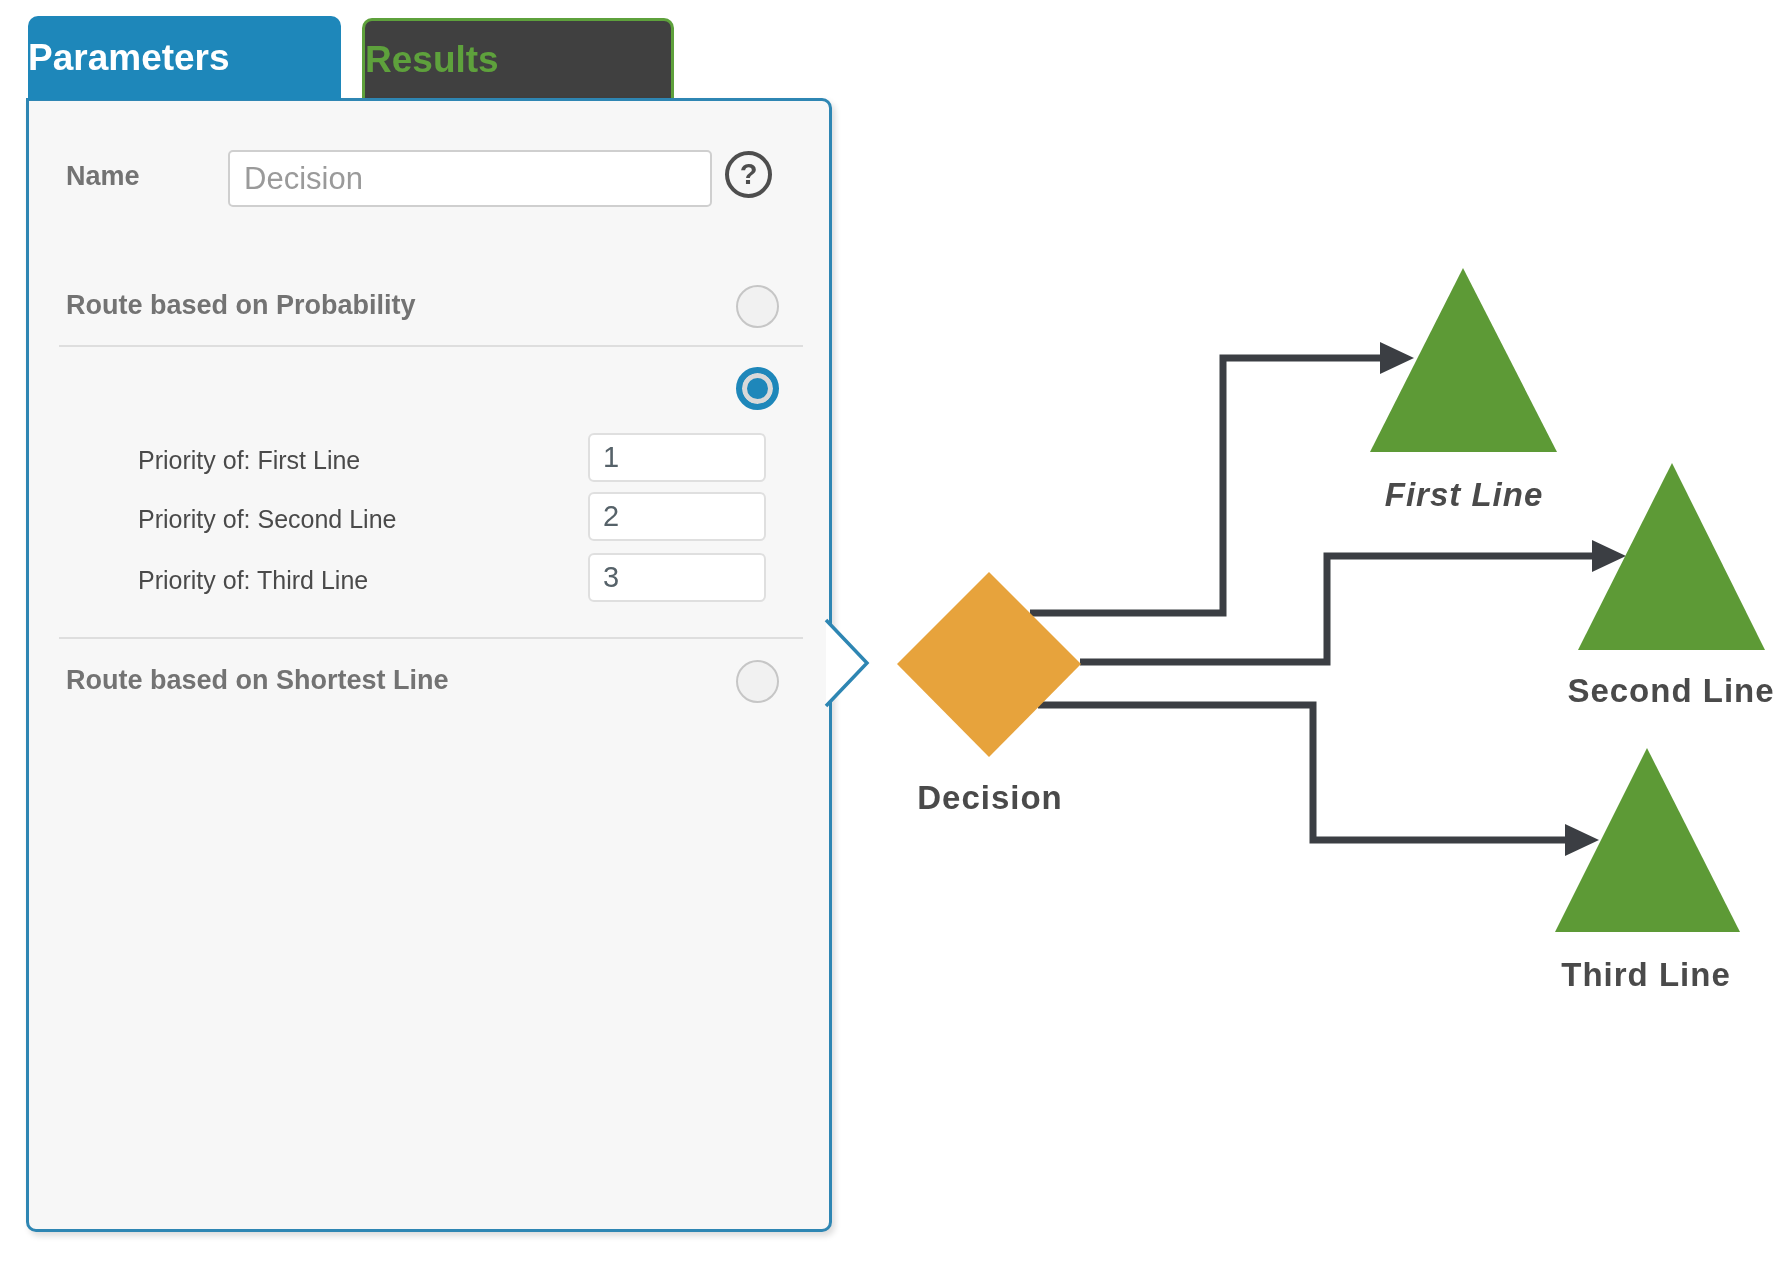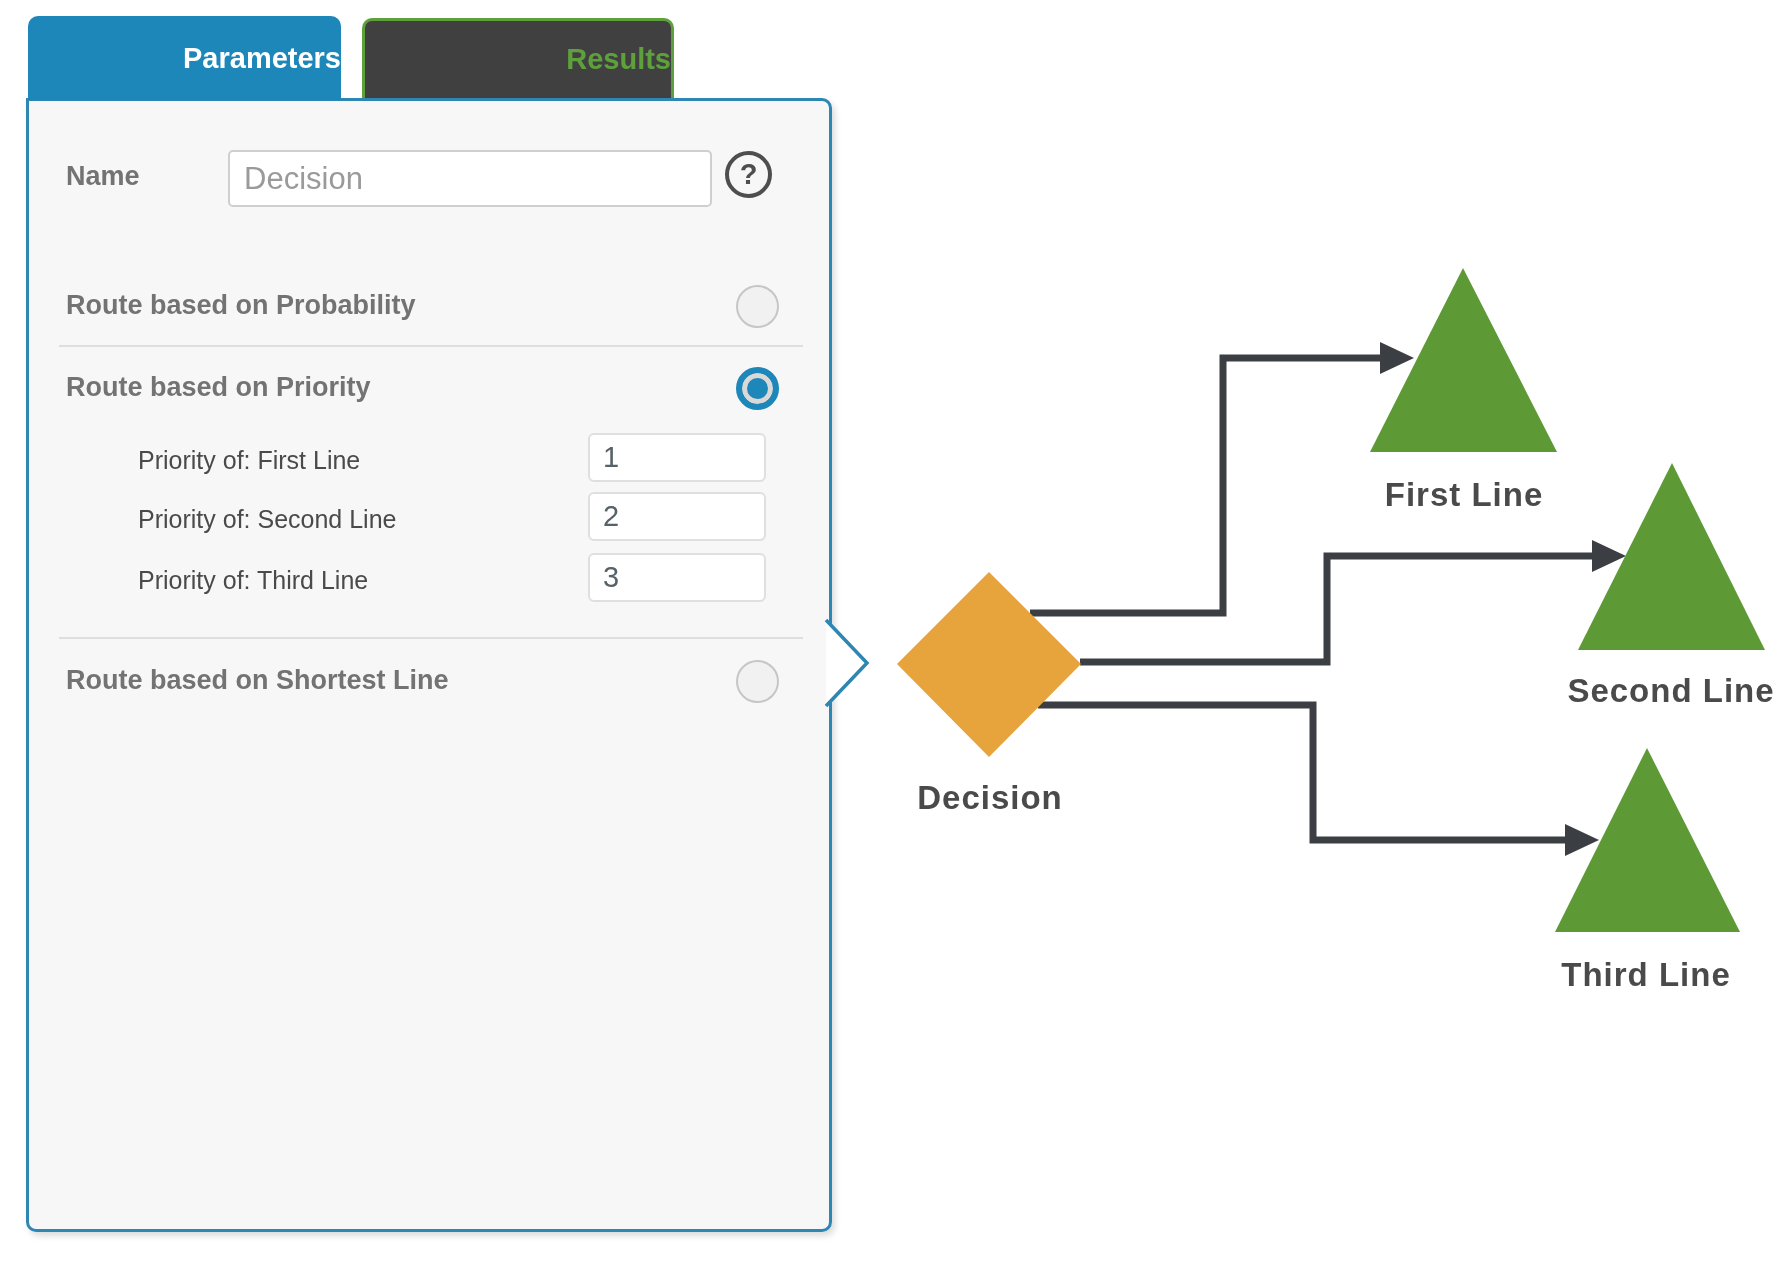--- a/index.html
+++ b/index.html
@@ -1,22 +1,22 @@
 <!DOCTYPE html>
 <html><head>
 <meta charset="utf-8">
 <style>
   html,body{margin:0;padding:0;background:#ffffff;}
   .stage{
     position:relative;width:1791px;height:1282px;background:#ffffff;
     font-family:"Liberation Sans", sans-serif;overflow:hidden;
   }
   
-  .tab{position:absolute;display:flex;align-items:center;justify-content:flex-end;
-       font-weight:bold;font-size:29px;box-sizing:border-box;}
+  .tab{position:absolute;display:flex;align-items:center;justify-content:flex-start;
+       font-weight:bold;font-size:37px;box-sizing:border-box;}
   .tab-parameters{left:28px;top:16px;width:313px;height:84px;background:#1e87ba;
        color:#ffffff;border-radius:10px 10px 0 0;z-index:3;}
   .tab-results{left:362px;top:18px;width:312px;height:80px;background:#404040;
        color:#5ea13c;border:3px solid #5ea13c;border-bottom:none;
        border-radius:10px 10px 0 0;z-index:1;}
   
   .panel{position:absolute;left:26px;top:98px;width:806px;height:1134px;
        background:#f7f7f7;border:3px solid #2e86b3;border-radius:0 10px 10px 10px;
        box-sizing:border-box;z-index:2;box-shadow:3px 4px 6px rgba(0,0,0,0.14);}
   .panel *{box-sizing:border-box;}
@@ -64,21 +64,21 @@
     </g>
 
     <polygon points="989,572 1081,664 989,757 897,664" fill="#e7a33c"></polygon>
 
     <polygon points="1463,268 1557,452 1370,452" fill="#5d9a36"></polygon>
     <polygon points="1672,463 1765,650 1578,650" fill="#5d9a36"></polygon>
     <polygon points="1647,748 1740,932 1555,932" fill="#5d9a36"></polygon>
   </svg>
 
   <div class="dg-label" style="left:830px;top:779px;">Decision</div>
-  <div class="dg-label" style="left:1304px;top:476px;">First Line</div>
+  <div class="dg-label" style="left:1304px;top:476px;font-style:italic;">First Line</div>
   <div class="dg-label" style="left:1511px;top:672px;">Second Line</div>
   <div class="dg-label" style="left:1486px;top:956px;">Third Line</div>
 
   <div class="tab tab-parameters">
     <span>Parameters</span>
   </div>
   <div class="tab tab-results">
     <span>Results</span>
   </div>
 
@@ -88,21 +88,20 @@
     <input class="name-input" type="text" placeholder="Decision" style="">
     <div class="help">
       <span>?</span>
     </div>
 
     <div class="p-label" style="left:37px;top:189px;text-align:center;">Route based on Probability</div>
     <div class="radio" style="top:184px;"></div>
 
     <div class="divider" style="top:244px;"></div>
 
-    <div class="p-label" style="left:37px;top:271px;">Route based on Priority</div>
     <div class="radio selected" style="top:266px;"></div>
 
     <div class="p-sublabel" style="left:66px;top:345px;">Priority of: First Line</div>
     <input class="prio-input" style="top: 332px;" type="text" value="1">
 
     <div class="p-sublabel" style="left:66px;top:404px;">Priority of: Second Line</div>
     <input class="prio-input" style="top: 391px;" type="text" value="2">
 
     <div class="p-sublabel" style="left:66px;top:465px;">Priority of: Third Line</div>
     <input class="prio-input" style="top: 452px;" type="text" value="3">

